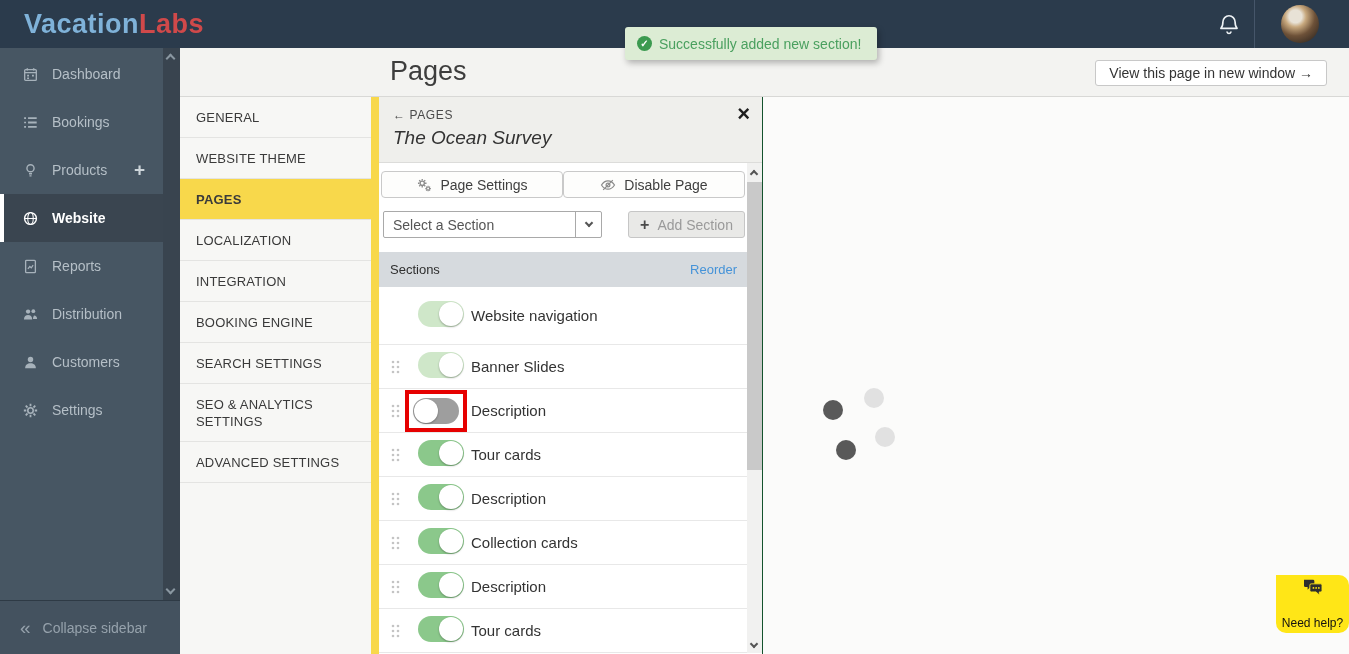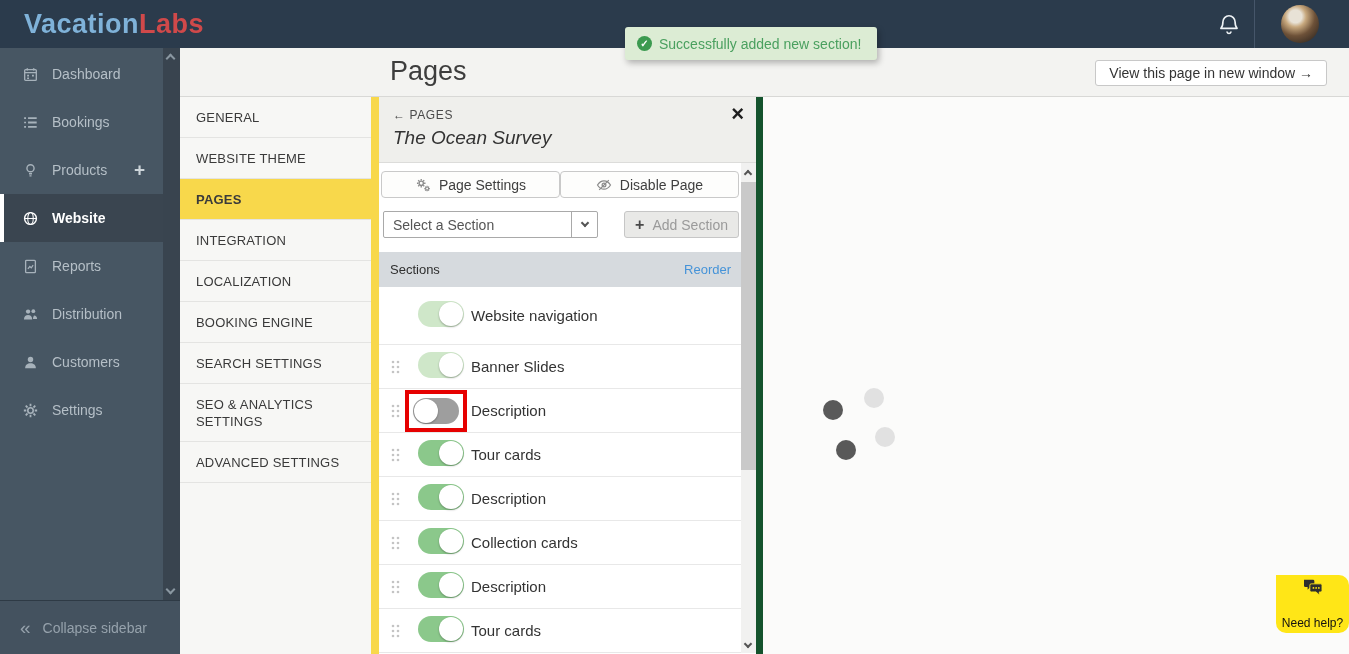--- a/index.html
+++ b/index.html
@@ -60,21 +60,21 @@
     border-radius:3px;font-size:14px;color:#333;display:flex;align-items:center;cursor:pointer;font-family:inherit;}
 
   
   .submenu{position:absolute;left:180px;top:97px;width:191px;height:557px;background:var(--submenu-bg);}
   .submenu-item{padding:12px 14px 11px 16px;font-size:13px;color:#3a3a3a;border-bottom:1px solid var(--submenu-border);
     cursor:pointer;line-height:17px;letter-spacing:.2px;}
   .submenu-item.active{background:var(--active-yellow);font-weight:bold;}
   .ystrip{position:absolute;left:371px;top:97px;width:8px;height:557px;background:var(--active-yellow);}
 
   
-  .panel{position:absolute;left:379px;top:97px;width:384px;height:557px;background:#fff;border-right:7px solid #14532d;}
+  .panel{position:absolute;left:379px;top:97px;width:384px;height:557px;background:#fff;border-right:1px solid #14532d;}
   .panel-head{position:relative;height:66px;background:var(--panel-head);border-bottom:1px solid #dcdcda;}
   .crumb{position:absolute;left:14px;top:11px;font-size:12px;color:#4a4a4a;letter-spacing:.6px;cursor:pointer;}
   .panel-title{position:absolute;left:14px;top:30px;font-size:19px;color:#333;font-style:italic;}
   .panel-close{position:absolute;right:12px;top:4px;font-size:22px;font-weight:bold;color:#1e1e1e;cursor:pointer;line-height:1.2;}
   .panel-body{position:relative;height:490px;overflow:hidden;padding-right:15px;}
   .btn-row{display:flex;gap:0;margin:8px 2px 0 2px;}
   .pbtn{flex:1;height:27px;background:#fdfdfc;border:1px solid #c9c9c9;border-radius:4px;font-size:14px;color:#3f3f3f;
     display:flex;align-items:center;justify-content:center;gap:8px;cursor:pointer;font-family:inherit;}
   .pbtn .picon{color:#8a8a8a;display:inline-flex}
   .pbtn .picon svg{width:16px;height:16px}
@@ -245,22 +245,22 @@
 
   <div class="band">
     <div class="band-title">Pages</div>
     <button class="view-btn">View this page in new window →</button>
   </div>
 
   <div class="submenu" id="submenu-list">
       <div class="submenu-item">GENERAL</div>
       <div class="submenu-item">WEBSITE THEME</div>
       <div class="submenu-item active">PAGES</div>
+      <div class="submenu-item">LOCALIZATION</div>
       <div class="submenu-item">INTEGRATION</div>
-      <div class="submenu-item">LOCALIZATION</div>
       <div class="submenu-item">BOOKING ENGINE</div>
       <div class="submenu-item">SEARCH SETTINGS</div>
       <div class="submenu-item">SEO &amp; ANALYTICS SETTINGS</div>
       <div class="submenu-item">ADVANCED SETTINGS</div>
     </div>
   <div class="ystrip"></div>
 
   <div class="panel">
     <div class="panel-head">
       <div class="crumb">

